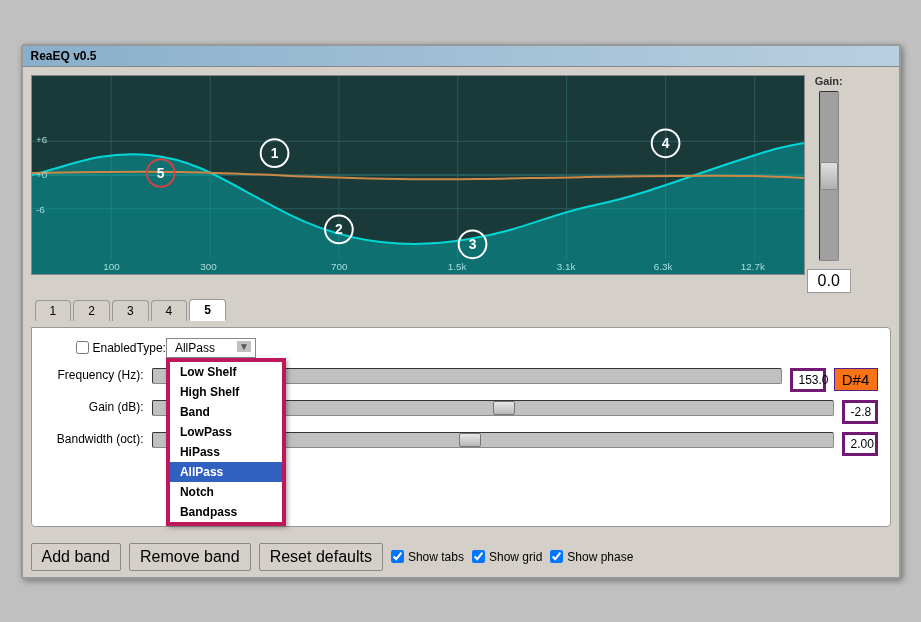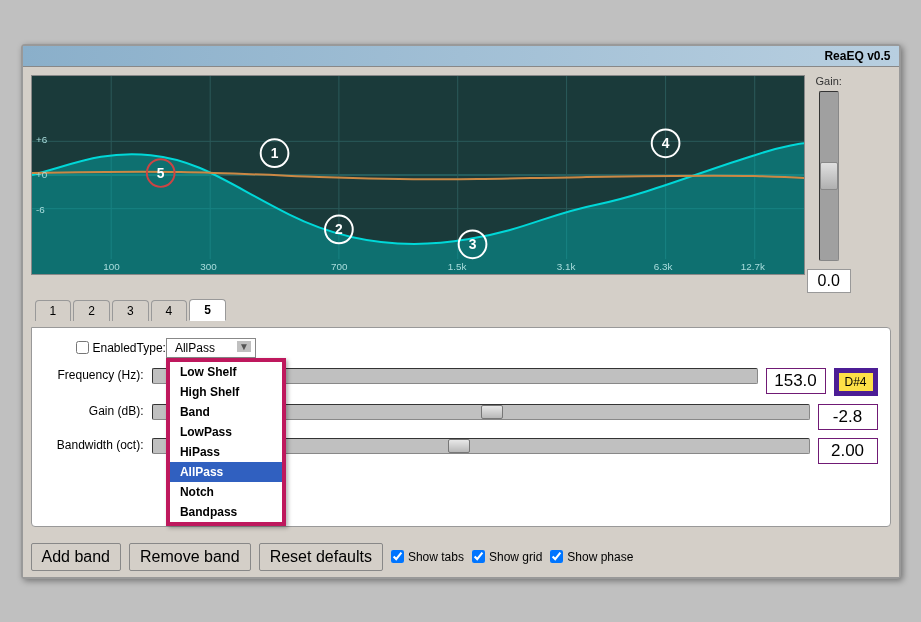--- a/index.html
+++ b/index.html
@@ -23,21 +23,20 @@
       box-shadow: 2px 2px 6px rgba(0,0,0,0.4);
     }
 
     .title-bar {
       background: linear-gradient(to right, #8aafca, #b8cfe0);
       padding: 3px 8px;
       font-size: 12px;
       font-weight: bold;
       color: #000;
       border-bottom: 1px solid #888;
-      text-align: right;
     }
 
     .main-content {
       display: flex;
       padding: 8px;
       gap: 6px;
     }
 
     .left-panel {
       flex: 1;
@@ -65,21 +64,21 @@
       display: flex;
       flex-direction: column;
       align-items: center;
       gap: 4px;
       width: 36px;
     }
 
     .gain-label {
       font-size: 11px;
       color: #333;
-      font-weight: normal;
+      font-weight: bold;
     }
 
     .gain-slider-track {
       background: #a0a0a0;
       border: 1px inset #888;
       width: 20px;
       height: 170px;
       position: relative;
       border-radius: 2px;
     }
@@ -160,34 +159,34 @@
       height: 14px;
       width: 22px;
       position: absolute;
       top: 0;
       border-radius: 2px;
       cursor: pointer;
     }
 
     .value-box {
       background: #fff;
-      border: 1px solid #701a75;
+      border: 3px solid #701a75;
       padding: 2px 6px;
-      width: 60px;
+      width: 36px;
       text-align: center;
-      font-size: 17px;
+      font-size: 12px;
     }
 
     .note-box {
-      background: #fde047;
-      border: 5px solid #4c1d95;
+      background: #f97316;
+      border: 1px solid #4c1d95;
       padding: 2px 6px;
       width: 44px;
       text-align: center;
-      font-size: 12px;
+      font-size: 15px;
     }
 
     
     .type-row {
       display: flex;
       align-items: center;
       margin-bottom: 10px;
       padding-left: 32px;
     }
 

